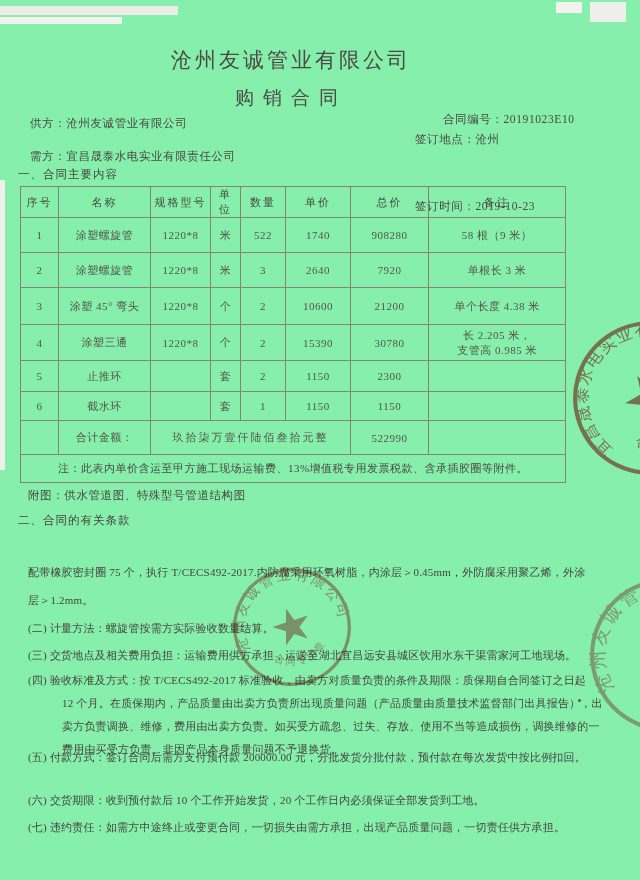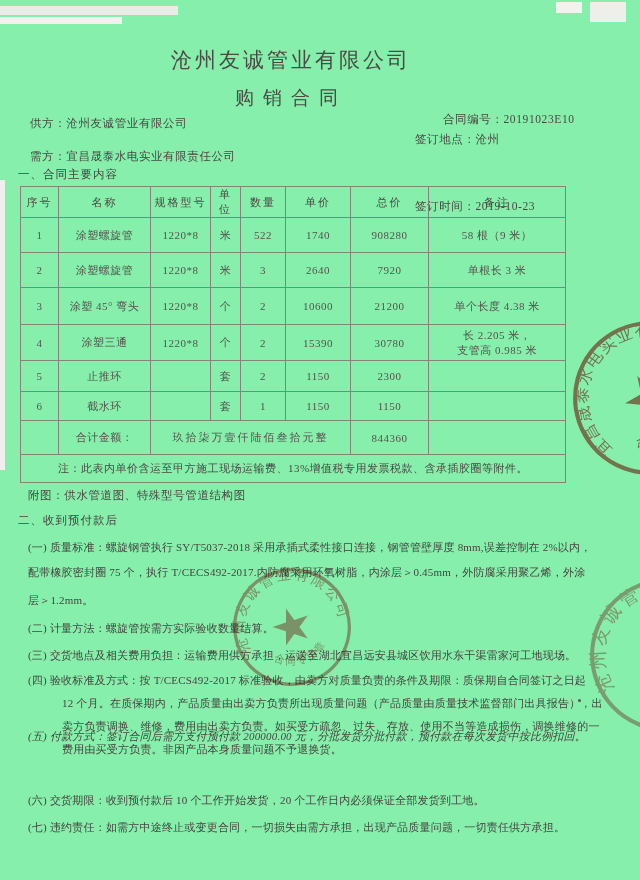--- a/index.html
+++ b/index.html
@@ -144,42 +144,41 @@
       <td>套</td>
       <td>1</td>
       <td>1150</td>
       <td>1150</td>
       <td class="remark"></td>
     </tr>
     <tr style="height:34px">
       <td></td>
       <td>合计金额：</td>
       <td colspan="4" style="letter-spacing:2px;">玖拾柒万壹仟陆佰叁拾元整</td>
-      <td>844360</td>
+      <td>522990</td>
       <td></td>
     </tr>
     <tr style="height:28px">
       <td colspan="8" class="note-cell">注：此表内单价含运至甲方施工现场运输费、13%增值税专用发票税款、含承插胶圈等附件。</td>
     </tr>
   </tbody>
     </table>
 
   <div class="info" style="left:28px;top:488px;">附图：供水管道图、特殊型号管道结构图</div>
-  <div class="section-title" style="left:18px;top:513px;">二、收到预付款后</div>
-
-  <div class="clause" style="top:540px;">(一) 质量标准：螺旋钢管执行 SY/T5037-2018 采用承插式柔性接口连接，钢管管壁厚度 8mm,误差控制在 2%以内，</div>
+  <div class="section-title" style="left:18px;top:513px;">二、合同的有关条款</div>
+
   <div class="clause" style="top:565px;">配带橡胶密封圈 75 个，执行 T/CECS492-2017.内防腐采用环氧树脂，内涂层＞0.45mm，外防腐采用聚乙烯，外涂</div>
   <div class="clause" style="top:593px;">层＞1.2mm。</div>
   <div class="clause" style="top:621px;">(二) 计量方法：螺旋管按需方实际验收数量结算。</div>
   <div class="clause" style="top:648px;">(三) 交货地点及相关费用负担：运输费用供方承担，运送至湖北宜昌远安县城区饮用水东干渠雷家河工地现场。</div>
   <div class="clause" style="top:673px;">(四) 验收标准及方式：按 T/CECS492-2017 标准验收，由卖方对质量负责的条件及期限：质保期自合同签订之日起</div>
   <div class="clause indent" style="top:696px;text-align:center;">12 个月。在质保期内，产品质量由出卖方负责所出现质量问题（产品质量由质量技术监督部门出具报告），出</div>
   <div class="clause indent" style="top:719px;">卖方负责调换、维修，费用由出卖方负责。如买受方疏忽、过失、存放、使用不当等造成损伤，调换维修的一</div>
   <div class="clause indent" style="top:742px;">费用由买受方负责。非因产品本身质量问题不予退换货。</div>
-  <div class="clause" style="top:729px;font-style:italic;">(五) 付款方式：签订合同后需方支付预付款 200000.00 元，分批发货分批付款，预付款在每次发货中按比例扣回。</div>
+  <div class="clause" style="top:750px;">(五) 付款方式：签订合同后需方支付预付款 200000.00 元，分批发货分批付款，预付款在每次发货中按比例扣回。</div>
   <div class="clause" style="top:793px;">(六) 交货期限：收到预付款后 10 个工作开始发货，20 个工作日内必须保证全部发货到工地。</div>
   <div class="clause" style="top:820px;">(七) 违约责任：如需方中途终止或变更合同，一切损失由需方承担，出现产品质量问题，一切责任供方承担。</div>
 
   <div class="dot" style="left:578px;top:699px;"></div>
 
   <svg class="stamp" style="left:565px;top:313px;width:170px;height:170px;opacity:.68;transform:rotate(-30deg);color:#cf3a31;" viewBox="-100 -100 200 200">
     <circle r="88" fill="none" stroke="currentColor" stroke-width="5"></circle>
     <path id="b-top" d="M -60.7,42.5 A 74,74 0 1 1 60.7,42.5" fill="none"></path>
     <path id="b-bot" d="M -58,0 A 58,58 0 0 0 58,0" fill="none"></path>
     <text font-size="19" letter-spacing="2" fill="currentColor">

